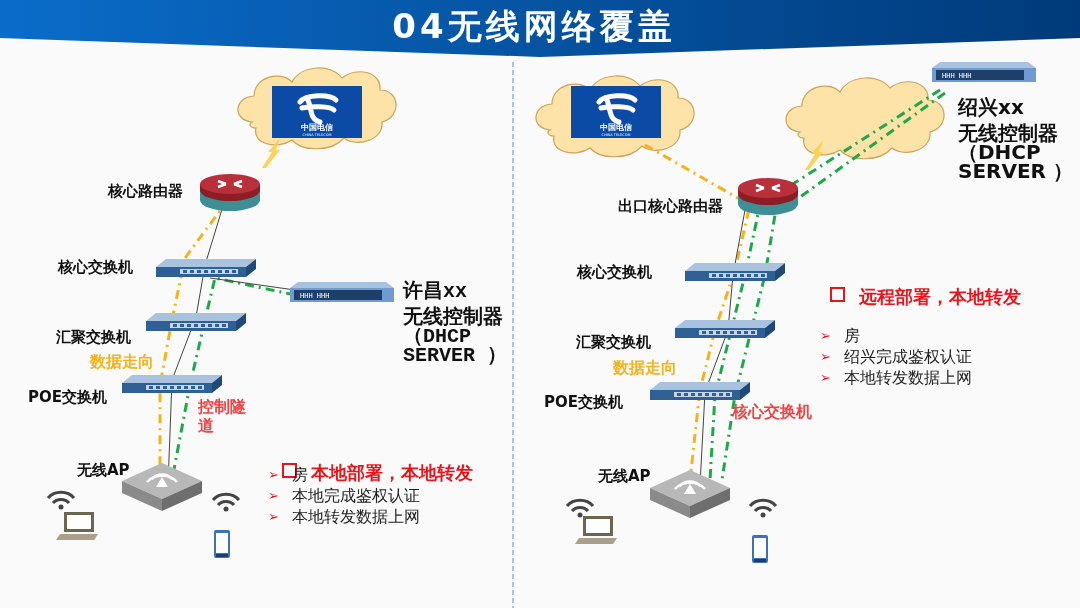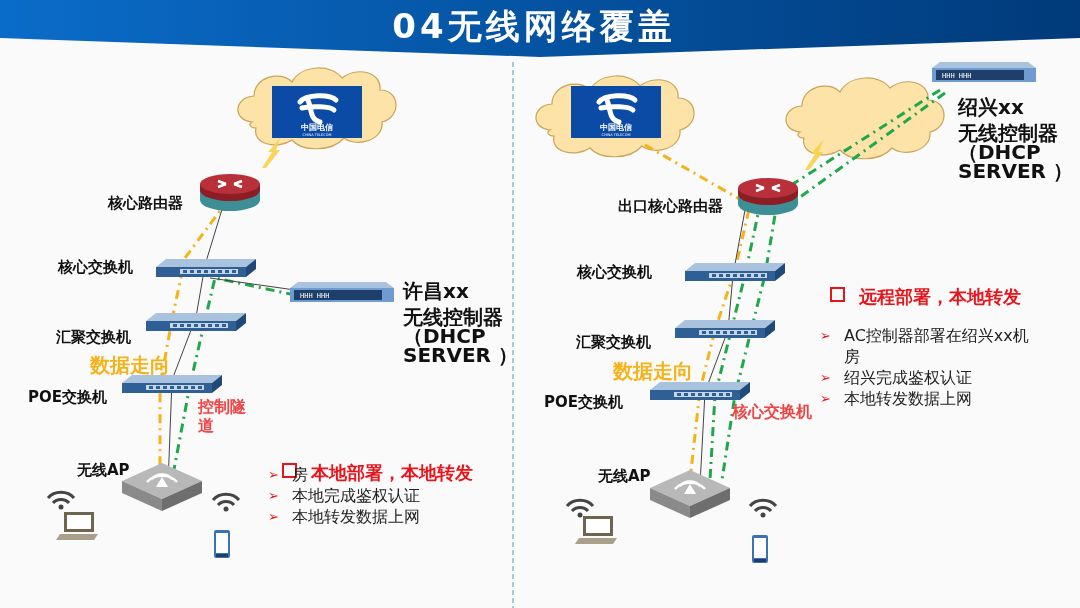--- a/index.html
+++ b/index.html
@@ -1,21 +1,21 @@
 <!DOCTYPE html>
 <html><head>
 <meta charset="utf-8">
 <style>
   html, body { margin:0; padding:0; }
   body { width:1080px; height:608px; position:relative; overflow:hidden; background:#fafafa; font-family:"Liberation Sans","DejaVu Sans",sans-serif; }
   .banner { position:absolute; left:0; top:0; width:1080px; height:60px; }
   .title { position:absolute; left:0; width:1068px; top:4px; text-align:center; color:#fff; font-size:34px; font-weight:bold; letter-spacing:4px; font-family:"DejaVu Sans",sans-serif; }
   svg.main { position:absolute; left:0; top:0; }
   .lbl { position:absolute; font-weight:bold; font-size:15px; color:#111; white-space:nowrap; font-family:"DejaVu Sans",sans-serif; }
-  .lbl.yellow { color:#f5b31b; font-size:20px; }
+  .lbl.yellow { color:#f5b31b; font-size:16px; }
   .lbl.green { color:#ef4444; font-size:16px; }
   .ctl { position:absolute; font-weight:bold; font-size:20px; color:#111; line-height:19px; font-family:"DejaVu Sans",sans-serif; }
   .ctl div { white-space:nowrap; }
   .heading { position:absolute; color:#e8141b; font-weight:bold; font-size:18px; white-space:nowrap; font-family:"DejaVu Sans",sans-serif; }
   .heading .box { display:inline-block; width:11px; height:11px; border:2.5px solid #e8141b; margin-right:14px; vertical-align:1px; }
   .bullets { position:absolute; font-size:16px; color:#222; line-height:21px; font-family:"DejaVu Sans",sans-serif; }
   .bullets .item { position:relative; padding-left:24px; }
   .bullets .arrow { position:absolute; left:0; top:0; color:#e8141b; font-size:13px; }
 </style>
 </head>
@@ -202,30 +202,30 @@
       <use href="#laptop"></use>
     </g>
   <g transform="translate(748,498)">
       <use href="#wifi"></use>
     </g>
   <g transform="translate(752,535)">
       <use href="#phone"></use>
     </g>
 </svg>
 
-<div class="lbl" style="left:108px;top:182px;margin-top:12px;">核心路由器</div>
+<div class="lbl" style="left:108px;top:182px;">核心路由器</div>
 <div class="lbl" style="left:58px;top:258px;">核心交换机</div>
 <div class="lbl" style="left:56px;top:328px;">汇聚交换机</div>
 <div class="lbl yellow" style="left:90px;top:352px;">数据走向</div>
 <div class="lbl" style="left:28px;top:388px;">POE交换机</div>
 <div class="lbl green" style="left:198px;top:397px;">控制隧</div>
 <div class="lbl green" style="left:198px;top:416px;">道</div>
 <div class="lbl" style="left:77px;top:461px;">无线AP</div>
 
-<div class="ctl" style="left:403px;top:282px;">
+<div class="ctl" style="left:403px;top:282px;font-family:Liberation Mono, monospace;">
   <div>许昌xx</div>
   <div style="margin-top:7px;">无线控制器</div>
   <div>（DHCP</div>
   <div>SERVER ）</div>
 </div>
 
 <div class="heading" style="left:282px;top:422px;margin-top:39px;"><span class="box"></span><span>本地部署，本地转发</span></div>
 
 <div class="bullets" style="left:268px;top:464px;">
   <div class="item"><span class="arrow">➢</span></div>
@@ -245,17 +245,17 @@
 <div class="ctl" style="left:958px;top:98px;">
   <div>绍兴xx</div>
   <div style="margin-top:7px;">无线控制器</div>
   <div>（DHCP</div>
   <div>SERVER ）</div>
 </div>
 
 <div class="heading" style="left:830px;top:285px;"><span class="box"></span><span>远程部署，本地转发</span></div>
 
 <div class="bullets" style="left:820px;top:325px;">
-  <div class="item"><span class="arrow">➢</span><span>AC控制器部署在绍兴xx机</span></div>
+  <div class="item"><span class="arrow">➢</span></div>
   <div class="item"><span>房</span></div>
   <div class="item"><span class="arrow">➢</span><span>绍兴完成鉴权认证</span></div>
   <div class="item"><span class="arrow">➢</span><span>本地转发数据上网</span></div>
 </div>
 
 </body></html>

